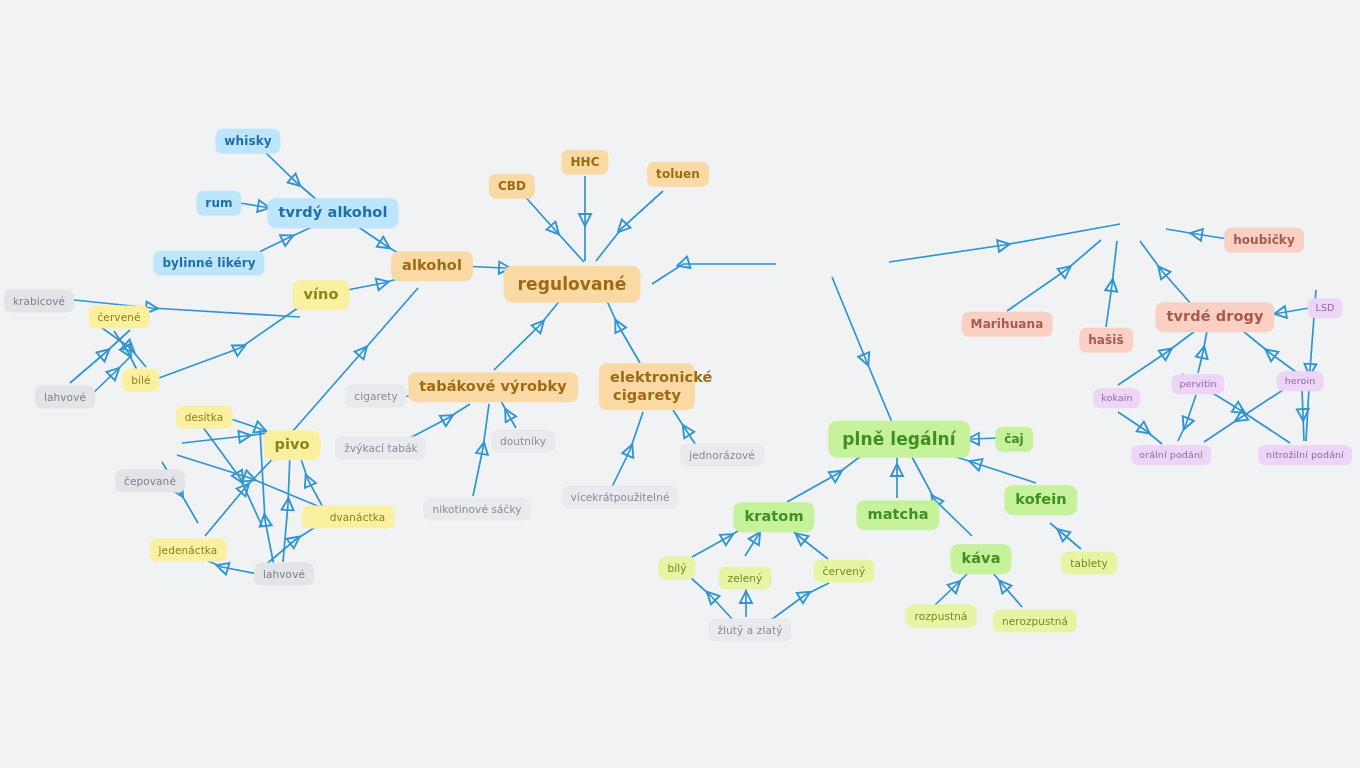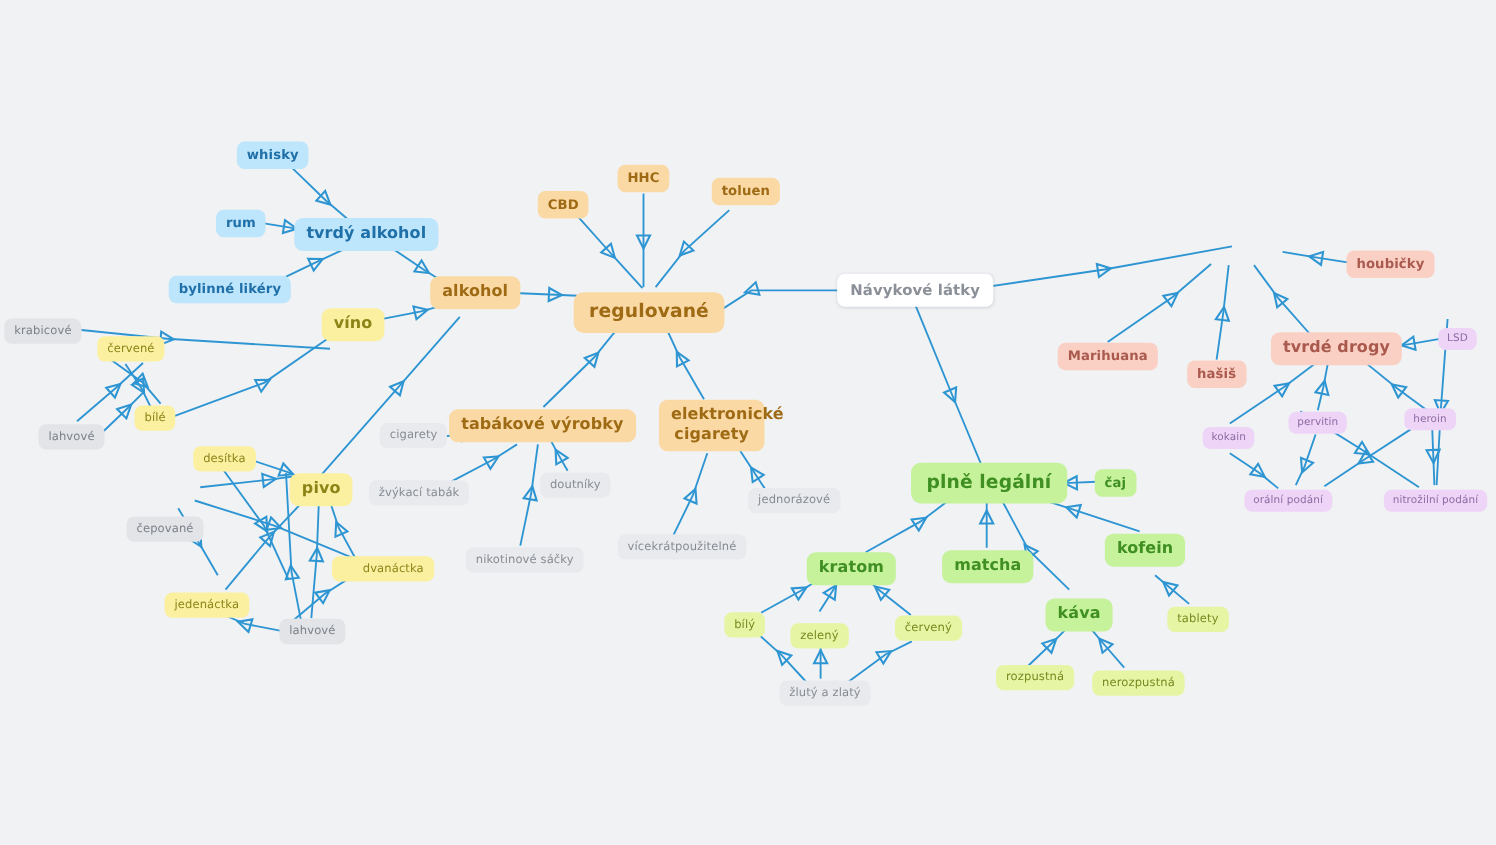--- a/index.html
+++ b/index.html
@@ -172,23 +172,22 @@
 
       <polyline points="692,557 728,537 754,521"></polyline>
       <polyline points="745,556 757,537 765,524"></polyline>
       <polyline points="828,559 800,537 785,524"></polyline>
       <polyline points="733,620 711,596 690,577"></polyline>
       <polyline points="746,617 746,597 746,584"></polyline>
       <polyline points="771,620 805,595 829,583"></polyline>
     </g>
   </svg>
 
-  <div class="node t-root" style="left:832px; top:264px;">Návykové látky</div>
-
-  <div class="node t-major c-orange" style="left:590px; top:284px;">regulované</div>
+
+  <div class="node t-major c-orange" style="left:572px; top:284px;">regulované</div>
   <div class="node t-major c-green" style="left:899px; top:439px;">plně legální</div>
 
   <div class="node t-mid c-orange" style="left:432px; top:266px;">alkohol</div>
   <div class="node t-small c-orange" style="left:512px; top:186px;">CBD</div>
   <div class="node t-small c-orange" style="left:585px; top:162px;">HHC</div>
   <div class="node t-small c-orange" style="left:678px; top:174px;">toluen</div>
   <div class="node t-mid c-orange" style="left:493px; top:387px;">tabákové výrobky</div>
   <div class="node t-mid c-orange two-line" style="left:647px; top:387px;">elektronické cigarety</div>
 
   <div class="node t-mid c-blue" style="left:333px; top:213px;">tvrdý alkohol</div>

